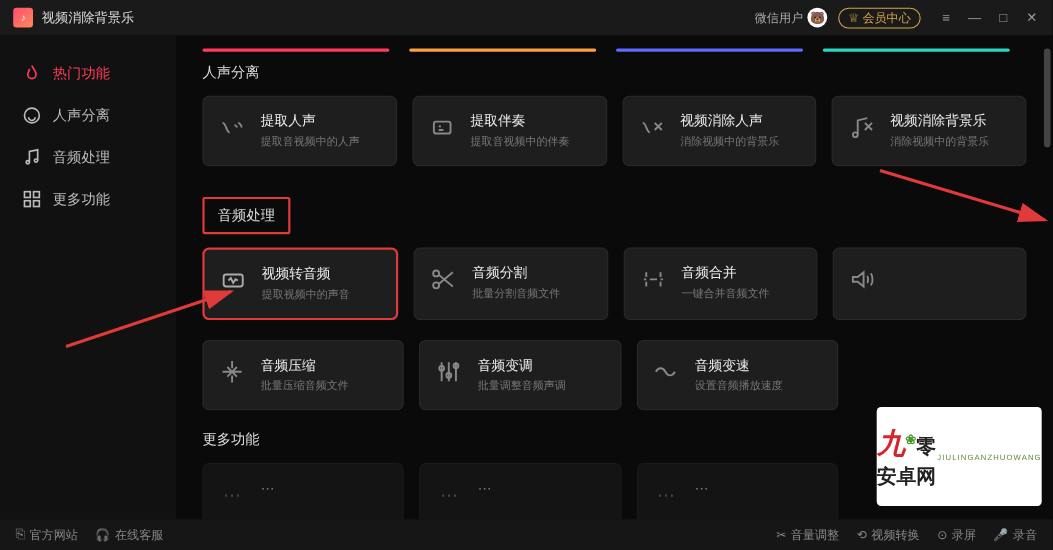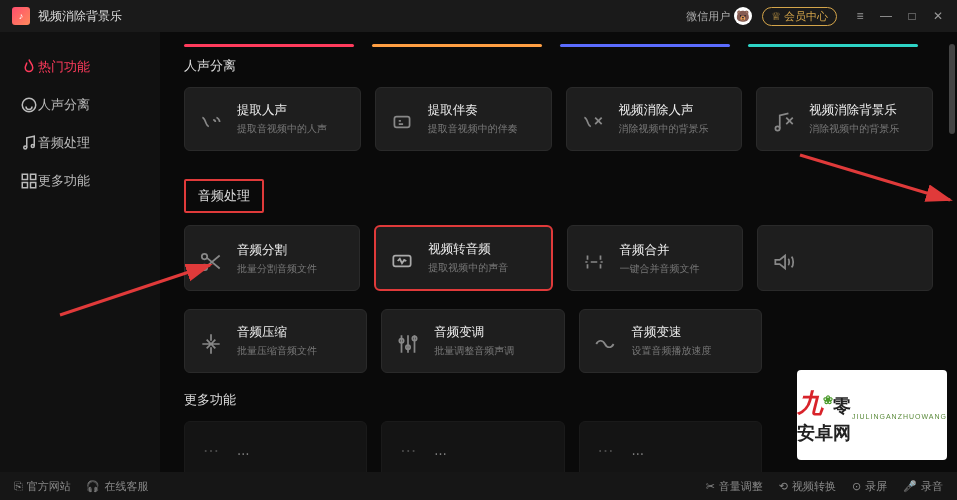--- a/index.html
+++ b/index.html
@@ -11,32 +11,32 @@
 .app-title { font-size: 12px; color: #ddd; }
 .titlebar-right { display: flex; align-items: center; gap: 10px; }
 .user-badge { display:flex; align-items:center; gap:4px; font-size:11px; color:#aaa;margin-left:20px;}
 .avatar { width:18px; height:18px; border-radius:50%; background:#fff; display:flex;align-items:center;justify-content:center;font-size:11px;}
 .vip-btn { border:1px solid #d4a54a; color:#d4a54a; border-radius:10px; padding:1px 8px; font-size:11px; display:flex;align-items:center;gap:3px;}
 .win-controls { display:flex; gap:12px; color:#999; font-size:12px; margin-left:6px;}
 .win-controls span { cursor:pointer; width:14px; text-align:center; }
 
 .main { display:flex; height: 440px; }
 .sidebar { width: 160px; background:#111; padding-top:16px; }
-.side-item { display:flex; align-items:center; padding:10px 20px; font-size:13px; color:#bbb; cursor:pointer; }
+.side-item { display:flex; align-items:center; gap:10px; padding:10px 20px; font-size:13px; color:#bbb; cursor:pointer; }
 .side-item.active { color:#ff3b5c; }
 .side-icon { width:18px; height:18px; display:flex; align-items:center; justify-content:center; }
 
 .content { flex:1; padding: 12px 24px 0 24px; overflow:hidden; position:relative; }
 .tab-stubs { display:flex; gap:18px; margin-bottom:10px; }
 .tab-stub { width:170px; height:3px; border-radius:2px; }
 .section-title { font-size:13px; color:#ddd; margin: 10px 0 12px 0; }
 .section-title.boxed { border:2px solid #e03a3a; padding:6px 12px; display:inline-block; border-radius:2px; }
 
 .card-row { display:flex; gap:14px; margin-bottom:18px; }
-.card { flex:1; background:#1e1e1e; border:1px solid #2a2a2a; border-radius:6px; padding:14px 12px; display:flex; align-items:flex-end; gap:12px; cursor:pointer; min-width:0; }
+.card { flex:1; background:#1e1e1e; border:1px solid #2a2a2a; border-radius:6px; padding:14px 12px; display:flex; align-items:flex-start; gap:12px; cursor:pointer; min-width:0; }
 .card.highlight { border:2px solid #e03a3a; }
 .card-icon { width:28px; height:28px; display:flex; align-items:center; justify-content:center; flex-shrink:0; color:#888;}
 .card-text { min-width:0; }
 .card-title { font-size:12.5px; color:#eee; margin-bottom:3px; white-space:nowrap; }
 .card-desc { font-size:10px; color:#777; white-space:nowrap; overflow:hidden; text-overflow:ellipsis; }
 
 .footer { position:absolute; bottom:0; left:0; right:0; height:28px; background:#161616; display:flex; align-items:center; padding:0 14px; font-size:11px; color:#888; justify-content:space-between; }
 .footer-left, .footer-right { display:flex; gap:16px; align-items:center; }
 .footer-item { display:flex; align-items:center; gap:4px; cursor:pointer; }
 
@@ -176,43 +176,43 @@
         <div class="card-text">
           <div class="card-title">视频消除背景乐</div>
           <div class="card-desc">消除视频中的背景乐</div>
         </div>
       </div>
     </div>
 
     
     <div class="section-title boxed">音频处理</div>
     <div class="card-row">
+      <div class="card highlight">
+        <div class="card-icon">
+            <svg width="26" height="26" viewBox="0 0 24 24" fill="none" stroke="#aaa" stroke-width="1.6">
+              <rect x="4" y="7" width="16" height="10" rx="2"></rect>
+              <path d="M8 12l2-2 2 4 2-3 2 1"></path>
+            </svg>
+          </div>
+        <div class="card-text">
+          <div class="card-title">视频转音频</div>
+          <div class="card-desc">提取视频中的声音</div>
+        </div>
+      </div>
       <div class="card">
         <div class="card-icon">
             <svg width="26" height="26" viewBox="0 0 24 24" fill="none" stroke="#888" stroke-width="1.6">
               <circle cx="6" cy="7" r="2.5"></circle>
               <circle cx="6" cy="17" r="2.5"></circle>
               <path d="M8 8l12 10M8 16L20 6"></path>
             </svg>
           </div>
         <div class="card-text">
           <div class="card-title">音频分割</div>
           <div class="card-desc">批量分割音频文件</div>
-        </div>
-      </div>
-      <div class="card highlight">
-        <div class="card-icon">
-            <svg width="26" height="26" viewBox="0 0 24 24" fill="none" stroke="#aaa" stroke-width="1.6">
-              <rect x="4" y="7" width="16" height="10" rx="2"></rect>
-              <path d="M8 12l2-2 2 4 2-3 2 1"></path>
-            </svg>
-          </div>
-        <div class="card-text">
-          <div class="card-title">视频转音频</div>
-          <div class="card-desc">提取视频中的声音</div>
         </div>
       </div>
       <div class="card">
         <div class="card-icon">
             <svg width="26" height="26" viewBox="0 0 24 24" fill="none" stroke="#888" stroke-width="1.6">
               <path d="M6 6v4M6 14v4M18 6v4M18 14v4M9 12h6M4 12h2M18 12h2"></path>
             </svg>
           </div>
         <div class="card-text">
           <div class="card-title">音频合并</div>

